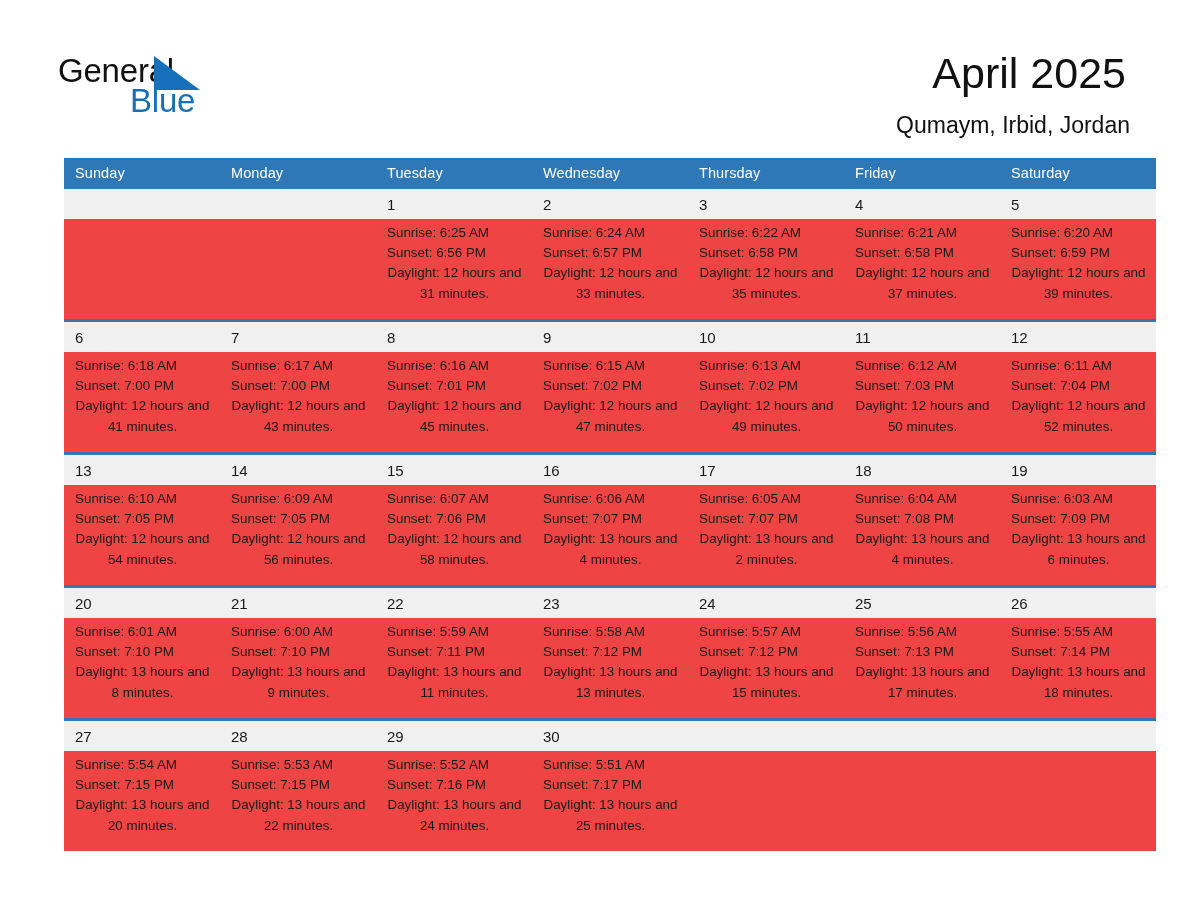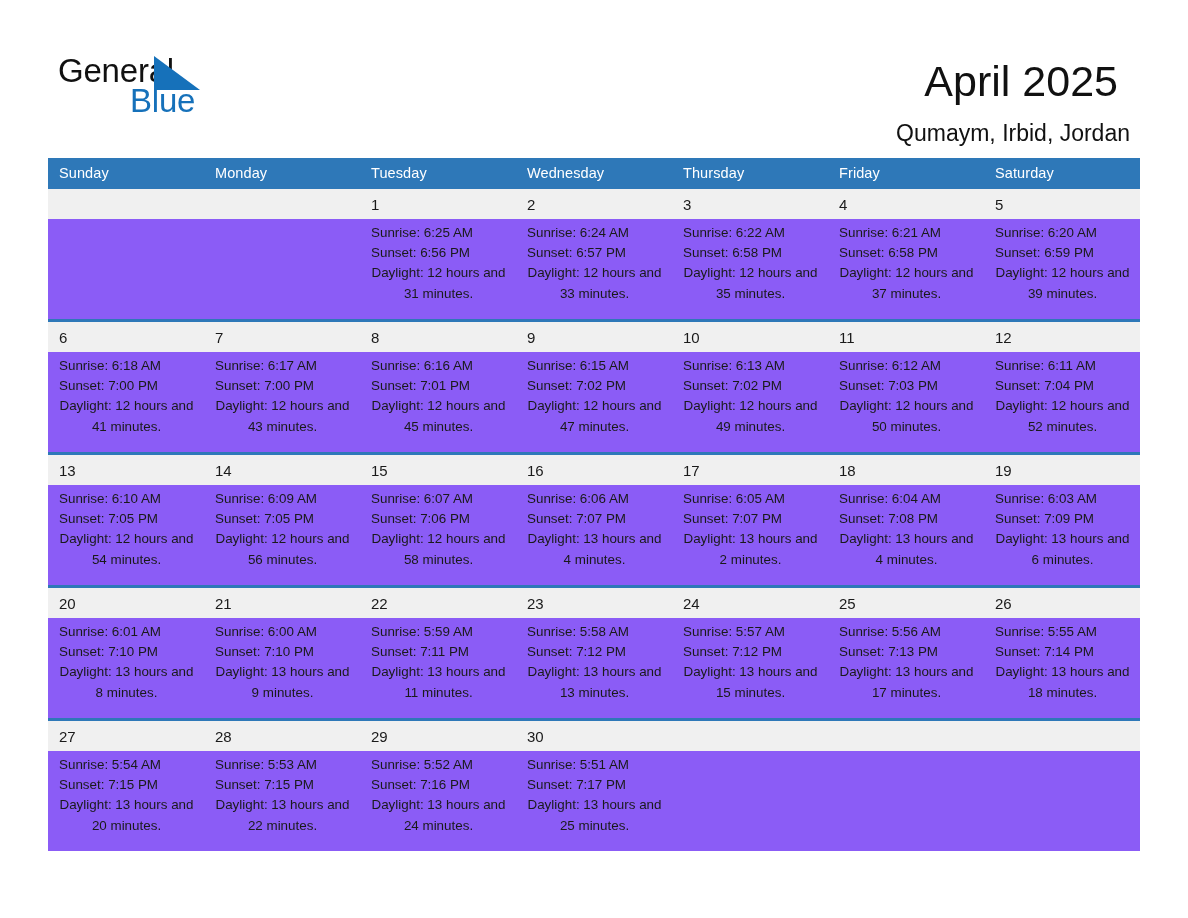--- a/index.html
+++ b/index.html
@@ -67,35 +67,35 @@
     position: absolute;
     right: 58px;
     top: 44px;
     text-align: right;
   }
   .cal-title {
     font-size: 43px;
     line-height: 50px;
     color: #111111;
     font-weight: normal;
-    margin: 12px;
+    margin: 4px;
     letter-spacing: 0px;
   }
   .cal-subtitle {
     font-size: 23px;
     line-height: 30px;
     color: #111111;
     margin: 12px 0 12px 0;
     font-weight: normal;
   }
 
   
   .calendar {
     position: absolute;
-    left: 48px;
+    left: 64px;
     top: 158px;
     width: 1092px;
     border-collapse: collapse;
     table-layout: fixed;
   }
   .calendar col { width: 156px; }
 
   .calendar thead th {
     background: #2E78B8;
     color: #ffffff;
@@ -120,21 +120,21 @@
     background: #F0F0F0;
     padding: 6px 0 5px 11px;
     font-size: 15px;
     color: #1a1a1a;
     vertical-align: top;
     height: 19px;
     line-height: 19px;
   }
 
   .detail-row td {
-    background: #8b5cf6;
+    background: #ef4444;
     padding: 4px 10px 14px 11px;
     vertical-align: top;
     font-size: 13.4px;
     line-height: 20.2px;
     color: #1a1a1a;
     height: 82px;
   }
   .detail-row td div { white-space: nowrap; }
   .detail-row td .daylight { white-space: normal; text-align: center; }
 </style>

